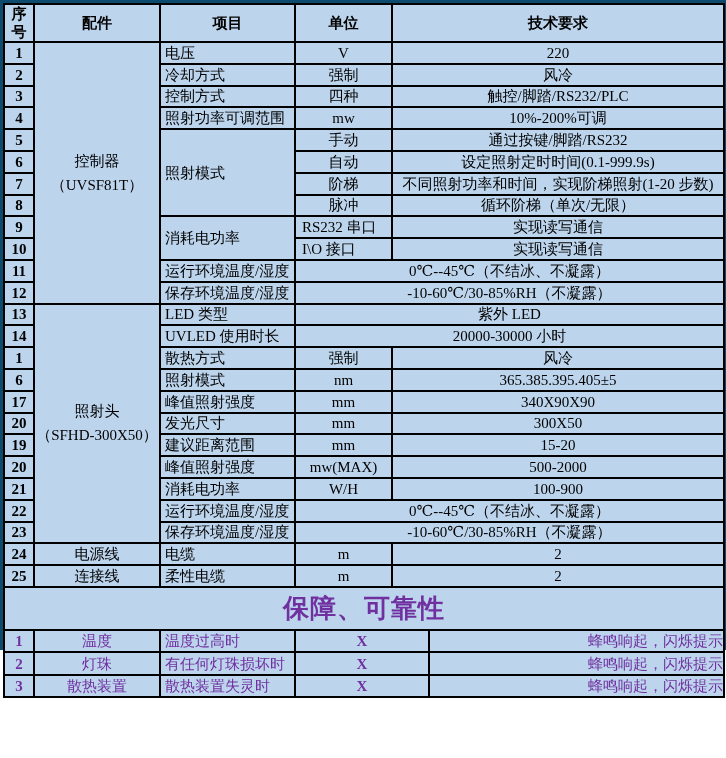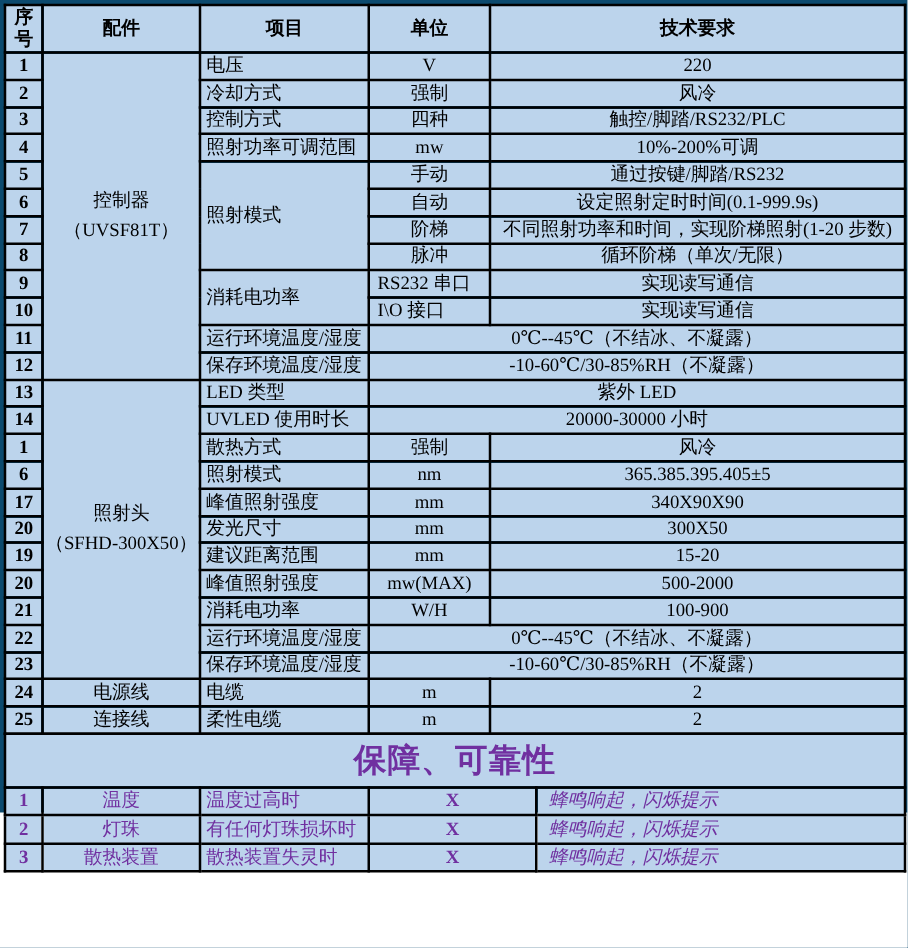--- a/index.html
+++ b/index.html
@@ -58,24 +58,23 @@
   .alarm td.banner {
     font-size: 26px;
     font-weight: bold;
     color: #7030a0;
     letter-spacing: 1px;
   }
   .alarm tr.alarm-row { height: 22.5px; }
   .alarm tr.alarm-row td { color: #7030a0; }
   .alarm td.xmark { font-weight: bold; }
   .alarm td.req-left {
-    text-align: left;
+    text-align: right;
     padding-left: 9px;
     white-space: nowrap;
-    font-style: italic;
   }
 </style>
 </head>
 <body>
 
 <div class="page">
 
   <table class="spec">
     <colgroup>
       <col style="width:30px">

